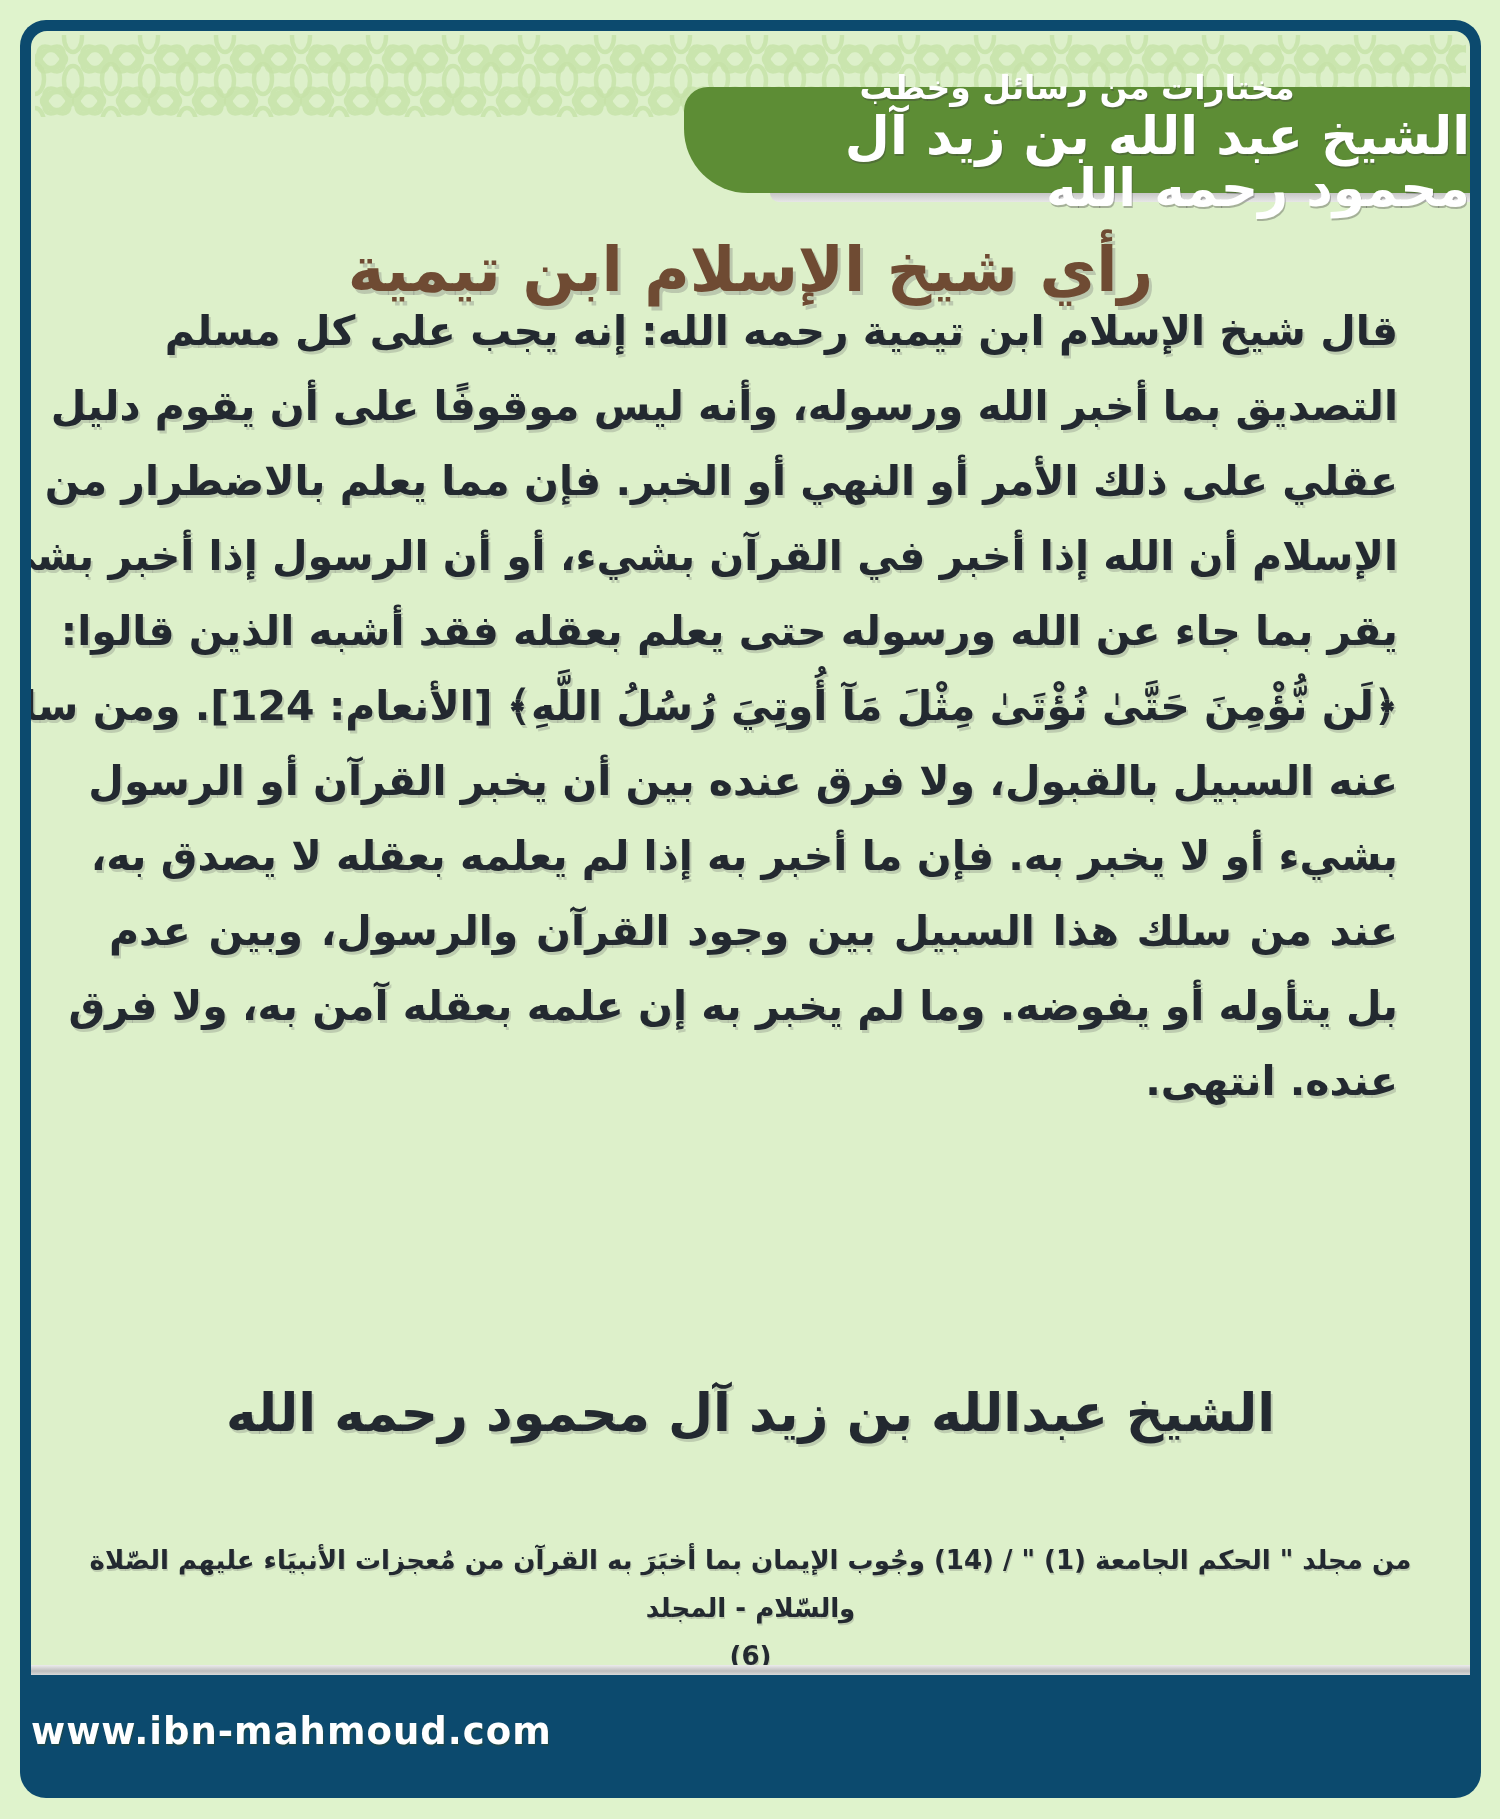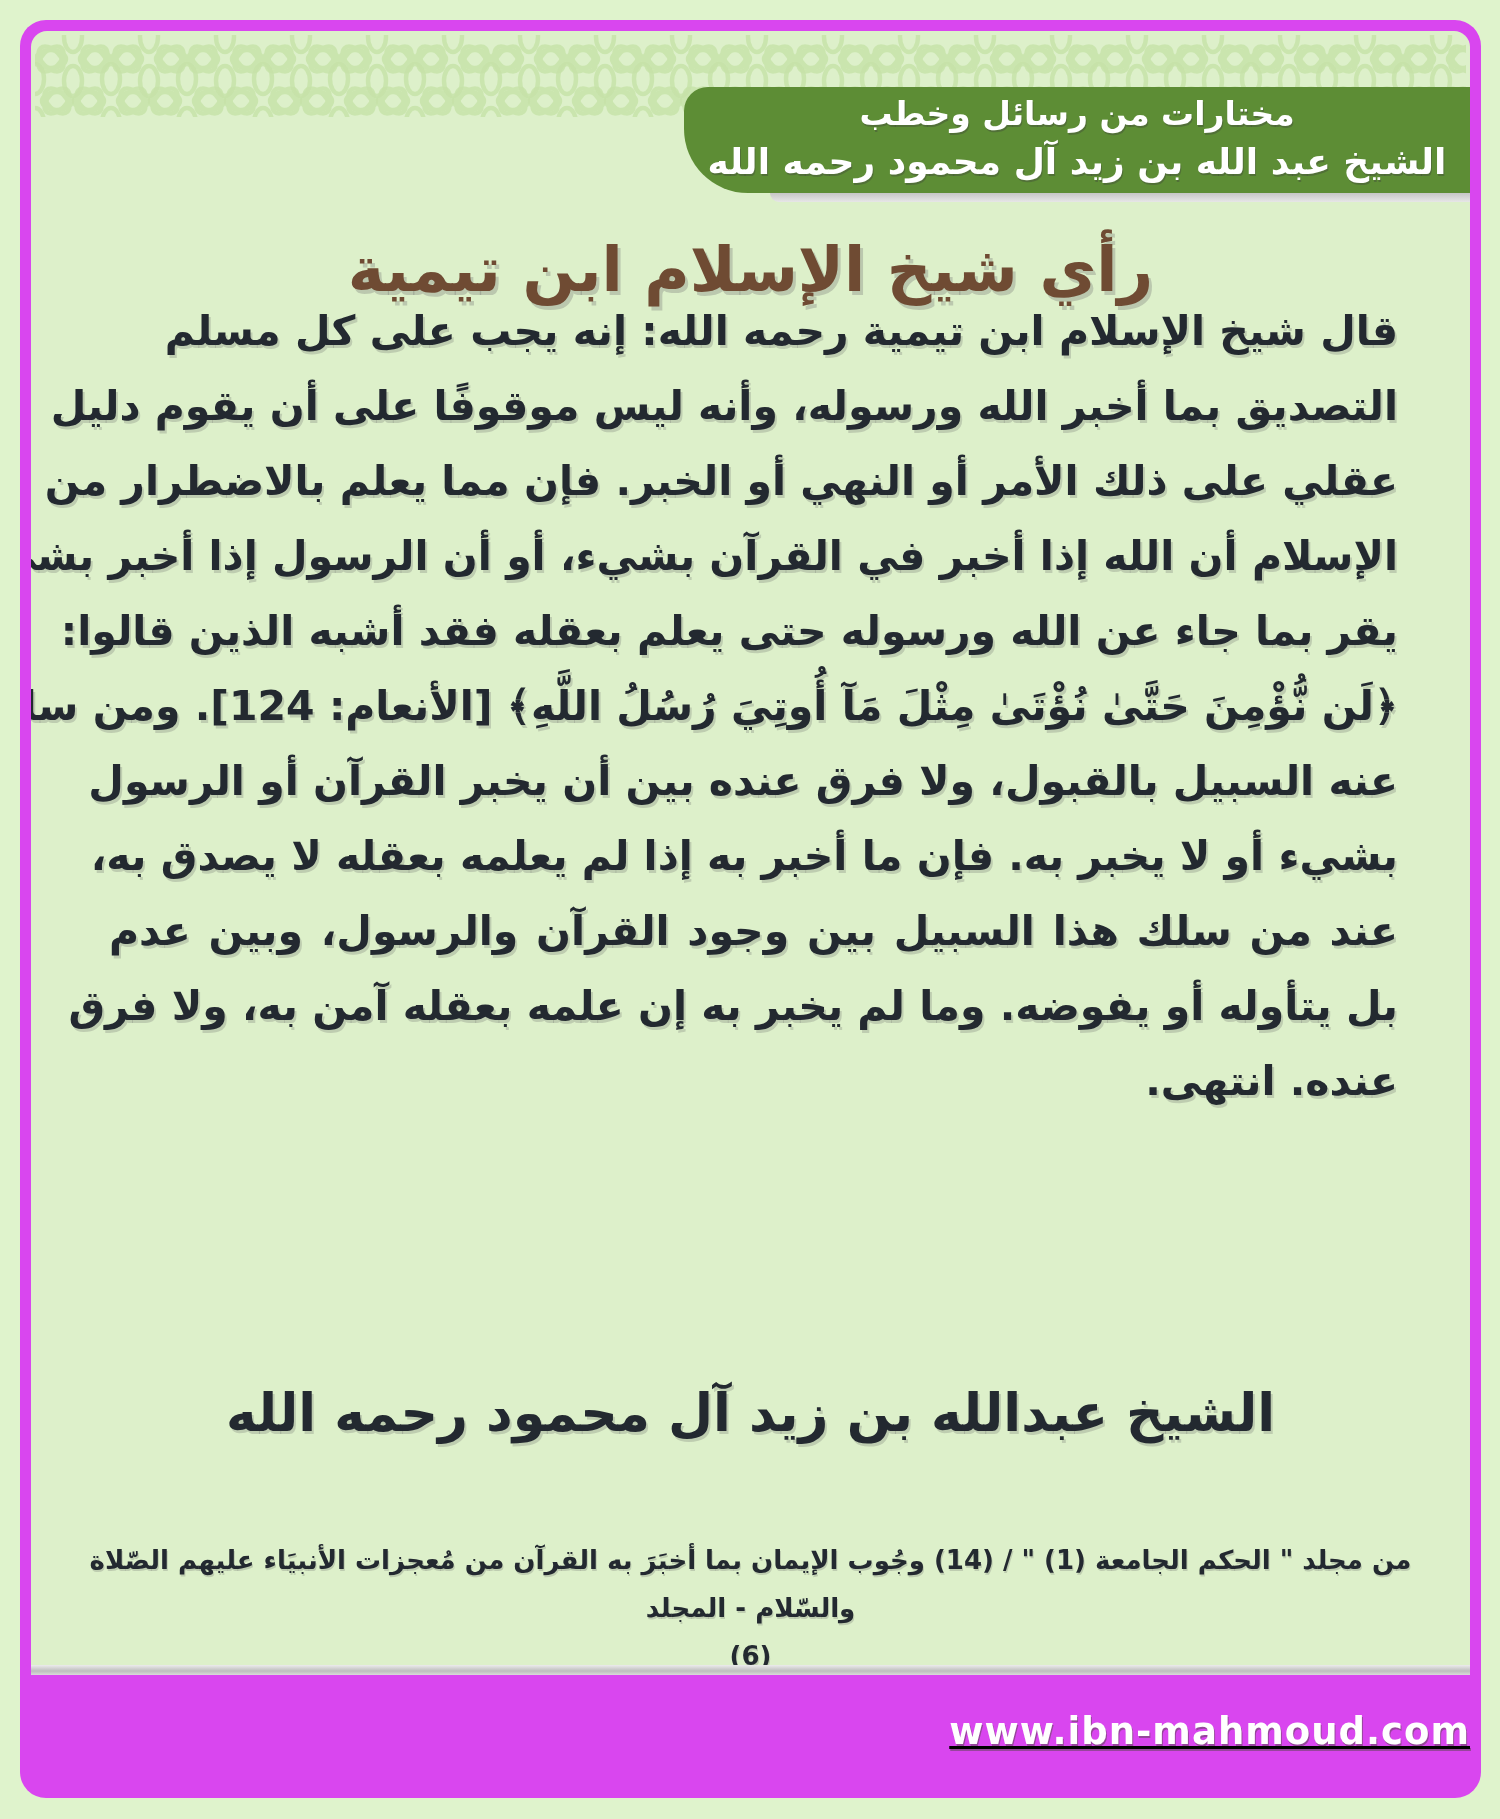--- a/index.html
+++ b/index.html
@@ -6,25 +6,25 @@
   body {
     width: 1500px; height: 1819px;
     background: #dff3cc;
     font-family: "DejaVu Sans", sans-serif;
     overflow: hidden;
     position: relative;
   }
   .frame {
     position: absolute; left: 20px; top: 20px;
     width: 1461px; height: 1778px;
-    background: #d946ef;
+    background: #0c4a6e;
     border-radius: 26px;
     box-sizing: border-box;
     padding: 11px;
-    display: flex; flex-direction: column; text-decoration: underline;
+    display: flex; flex-direction: column;
   }
   .content {
     position: relative;
     flex: 1;
     background: #ddf0ca;
     border-radius: 16px 16px 0 0;
     overflow: hidden;
   }
   .pattern-band {
     position: absolute; top: 4px; left: 4px; right: 4px;
@@ -38,21 +38,21 @@
     border-radius: 24px 0 0 64px;
     display: flex; flex-direction: column;
     align-items: center; justify-content: center;
     z-index: 2;
   }
   .banner-line1 {
     color: #ffffff; font-weight: bold; font-size: 33px; line-height: 44px;
     text-shadow: 1px 2px 0 rgba(60,60,60,0.35);
   }
   .banner-line2 {
-    color: #ffffff; font-weight: bold; font-size: 36px; line-height: 52px;
+    color: #ffffff; font-weight: bold; font-size: 52px; line-height: 52px;
     text-shadow: 1px 2px 0 rgba(60,60,60,0.35);
   }
   .banner-shadow {
     position: absolute; top: 162px; right: 0;
     width: 700px; height: 9px;
     background: linear-gradient(to bottom, #c6c6c6, #e7e7e7);
     border-radius: 0 0 0 12px;
     z-index: 1;
   }
   .title {
@@ -93,21 +93,21 @@
   .citation div {
     font-size: 26px; font-weight: bold; line-height: 48px;
     text-shadow: 1px 2px 0 rgba(100,100,100,0.25);
   }
   .divider {
     height: 10px;
     background: linear-gradient(to bottom, #ececec, #bdbdbd 60%, #d9d9d9);
   }
   .footer {
     height: 112px;
-    display: flex; align-items: center; justify-content: flex-end;
+    display: flex; align-items: center; justify-content: flex-start;
   }
   .website {
     color: #ffffff;
     font-size: 37px; font-weight: bold;
     letter-spacing: 1px;
     text-shadow: 1px 2px 0 rgba(50,70,30,0.4);
     cursor: pointer;
   }
 </style>
 </head>

